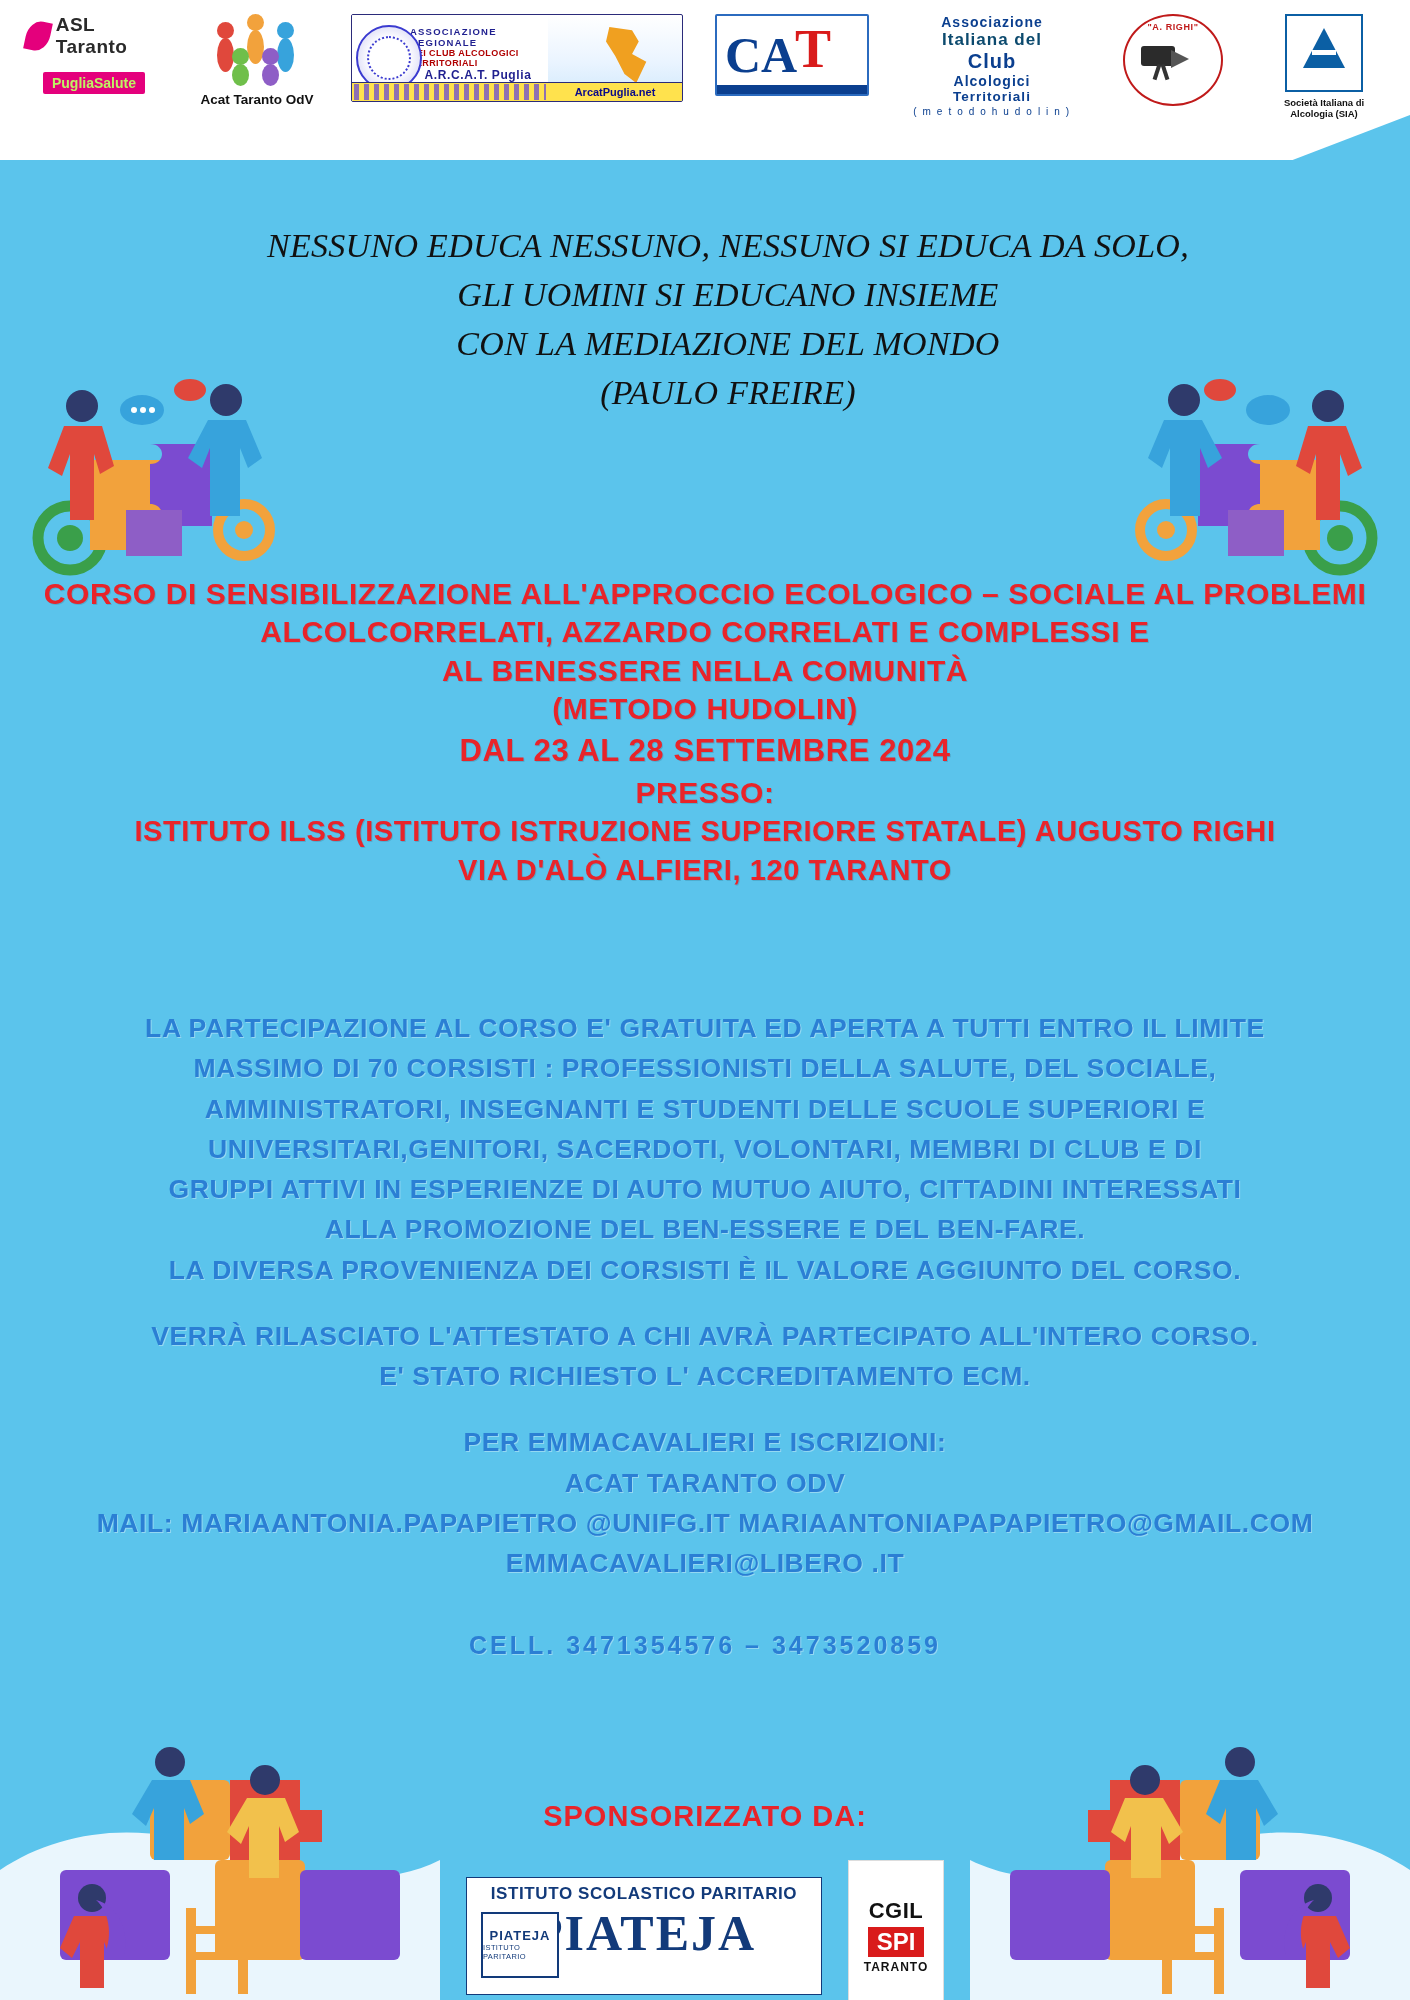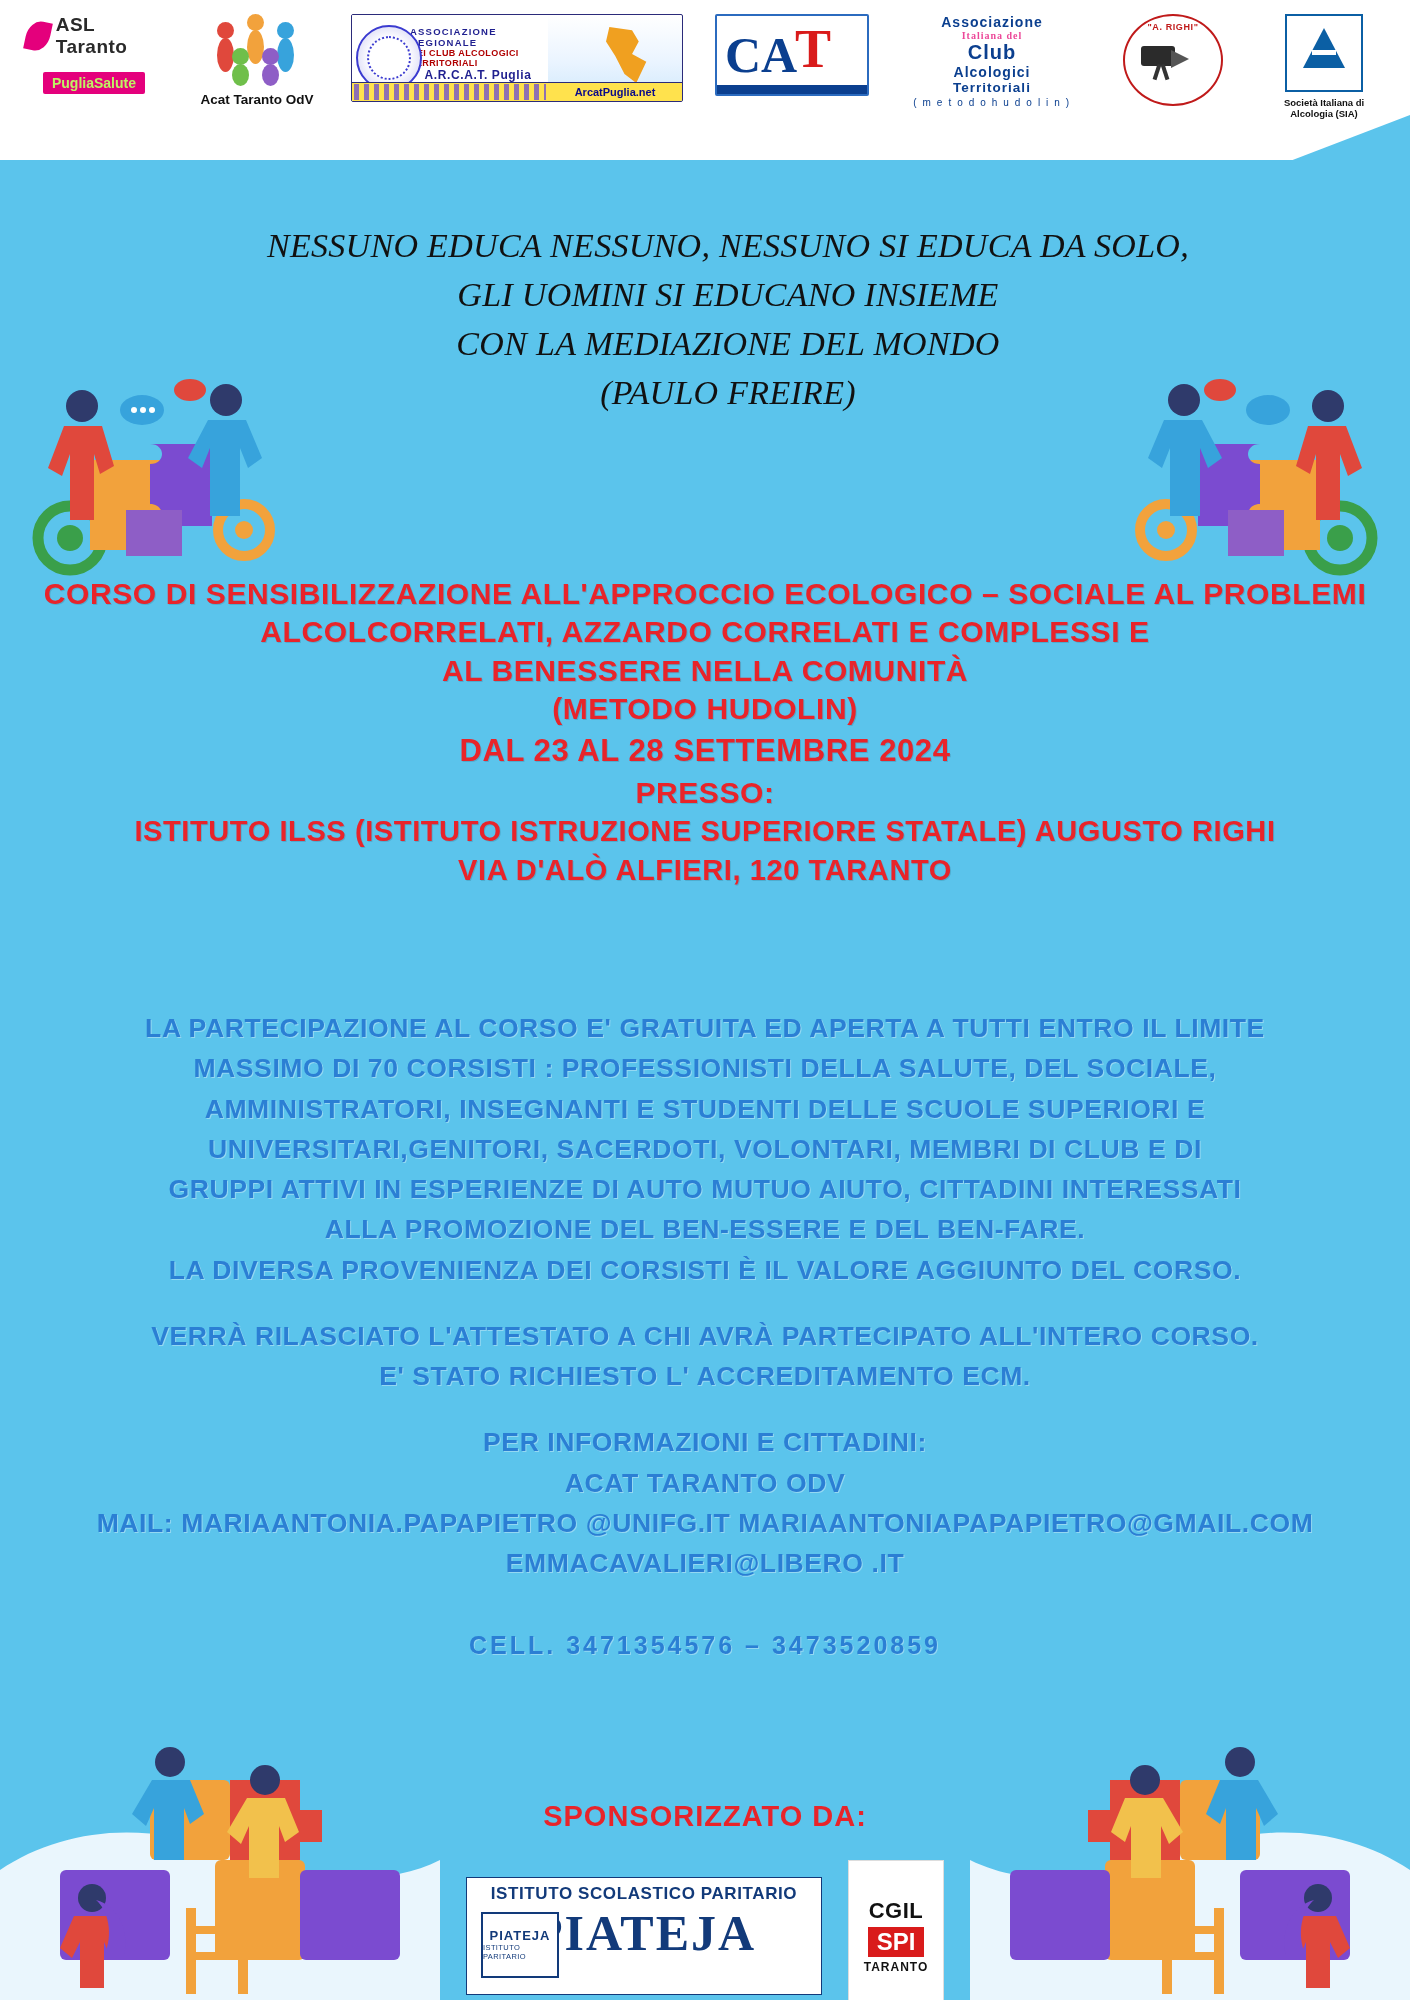--- a/index.html
+++ b/index.html
@@ -101,21 +101,21 @@
     background:#fff;position:relative;overflow:hidden;
   }
   .cat-c{position:absolute;left:8px;top:14px;font-size:50px;line-height:50px;font-weight:700;color:#0b3f8f;font-family:"Liberation Serif",serif;}
   .cat-a{position:absolute;left:44px;top:14px;font-size:50px;line-height:50px;font-weight:700;color:#0b3f8f;font-family:"Liberation Serif",serif;}
   .cat-t{position:absolute;left:78px;top:6px;font-size:54px;line-height:54px;font-weight:700;color:#d91b1b;font-family:"Liberation Serif",serif;}
   .cat-bar{position:absolute;left:0;bottom:0;width:150px;height:9px;background:#0b3f8f;}
 
   
   .lg-aicat{width:180px;text-align:left;}
   .ai-l1{font-size:14px;color:#0b3f8f;letter-spacing:1px;font-weight:600;}
-  .ai-l2{font-size:10px;color:#ec4899;letter-spacing:1px;font-weight:600;font-family:Liberation Serif, serif;}
+  .ai-l2{font-size:17px;color:#0c4a6e;letter-spacing:1px;font-weight:600;}
   .ai-l3{font-size:20px;color:#0b3f8f;letter-spacing:1px;font-weight:700;}
   .ai-l4{font-size:14px;color:#0b3f8f;letter-spacing:1px;font-weight:600;}
   .ai-l5{font-size:13.5px;color:#0b3f8f;letter-spacing:1px;font-weight:600;}
   .ai-l6{font-size:10px;color:#0b3f8f;letter-spacing:1.6px;margin-top:2px;}
 
   
   .lg-righi{width:112px;}
   .righi{
     width:96px;height:88px;border:2px solid #c01a1a;border-radius:50%;
     position:relative;background:#fff;overflow:hidden;
@@ -416,21 +416,21 @@
   <span class="l">MASSIMO DI 70 CORSISTI : PROFESSIONISTI DELLA SALUTE, DEL SOCIALE,</span>
   <span class="l">AMMINISTRATORI, INSEGNANTI E STUDENTI DELLE SCUOLE SUPERIORI E</span>
   <span class="l">UNIVERSITARI,GENITORI, SACERDOTI, VOLONTARI, MEMBRI DI CLUB E DI</span>
   <span class="l">GRUPPI ATTIVI IN ESPERIENZE DI AUTO MUTUO AIUTO, CITTADINI INTERESSATI</span>
   <span class="l">ALLA PROMOZIONE DEL BEN-ESSERE E DEL BEN-FARE.</span>
   <span class="l">LA DIVERSA PROVENIENZA DEI CORSISTI È IL VALORE AGGIUNTO DEL CORSO.</span>
   <span class="gap"></span>
   <span class="l">VERRÀ RILASCIATO L'ATTESTATO A CHI AVRÀ PARTECIPATO ALL'INTERO CORSO.</span>
   <span class="l">E' STATO RICHIESTO L' ACCREDITAMENTO ECM.</span>
   <span class="gap"></span>
-  <span class="l">PER INFORMAZIONI E CITTADINI:</span>
+  <span class="l">PER EMMACAVALIERI E ISCRIZIONI:</span>
   <span class="l">ACAT TARANTO ODV</span>
   <span class="l">MAIL: MARIAANTONIA.PAPAPIETRO @UNIFG.IT MARIAANTONIAPAPAPIETRO@GMAIL.COM</span>
   <span class="l">EMMACAVALIERI@LIBERO .IT</span>
   <span class="l cell-line">CELL. 3471354576 – 3473520859</span>
 </div>
 
 <div class="sponsor-title">SPONSORIZZATO DA:</div>
 <div class="sponsor-logos">
   <div class="piateja">
     <div class="pt-top">ISTITUTO SCOLASTICO PARITARIO</div>

